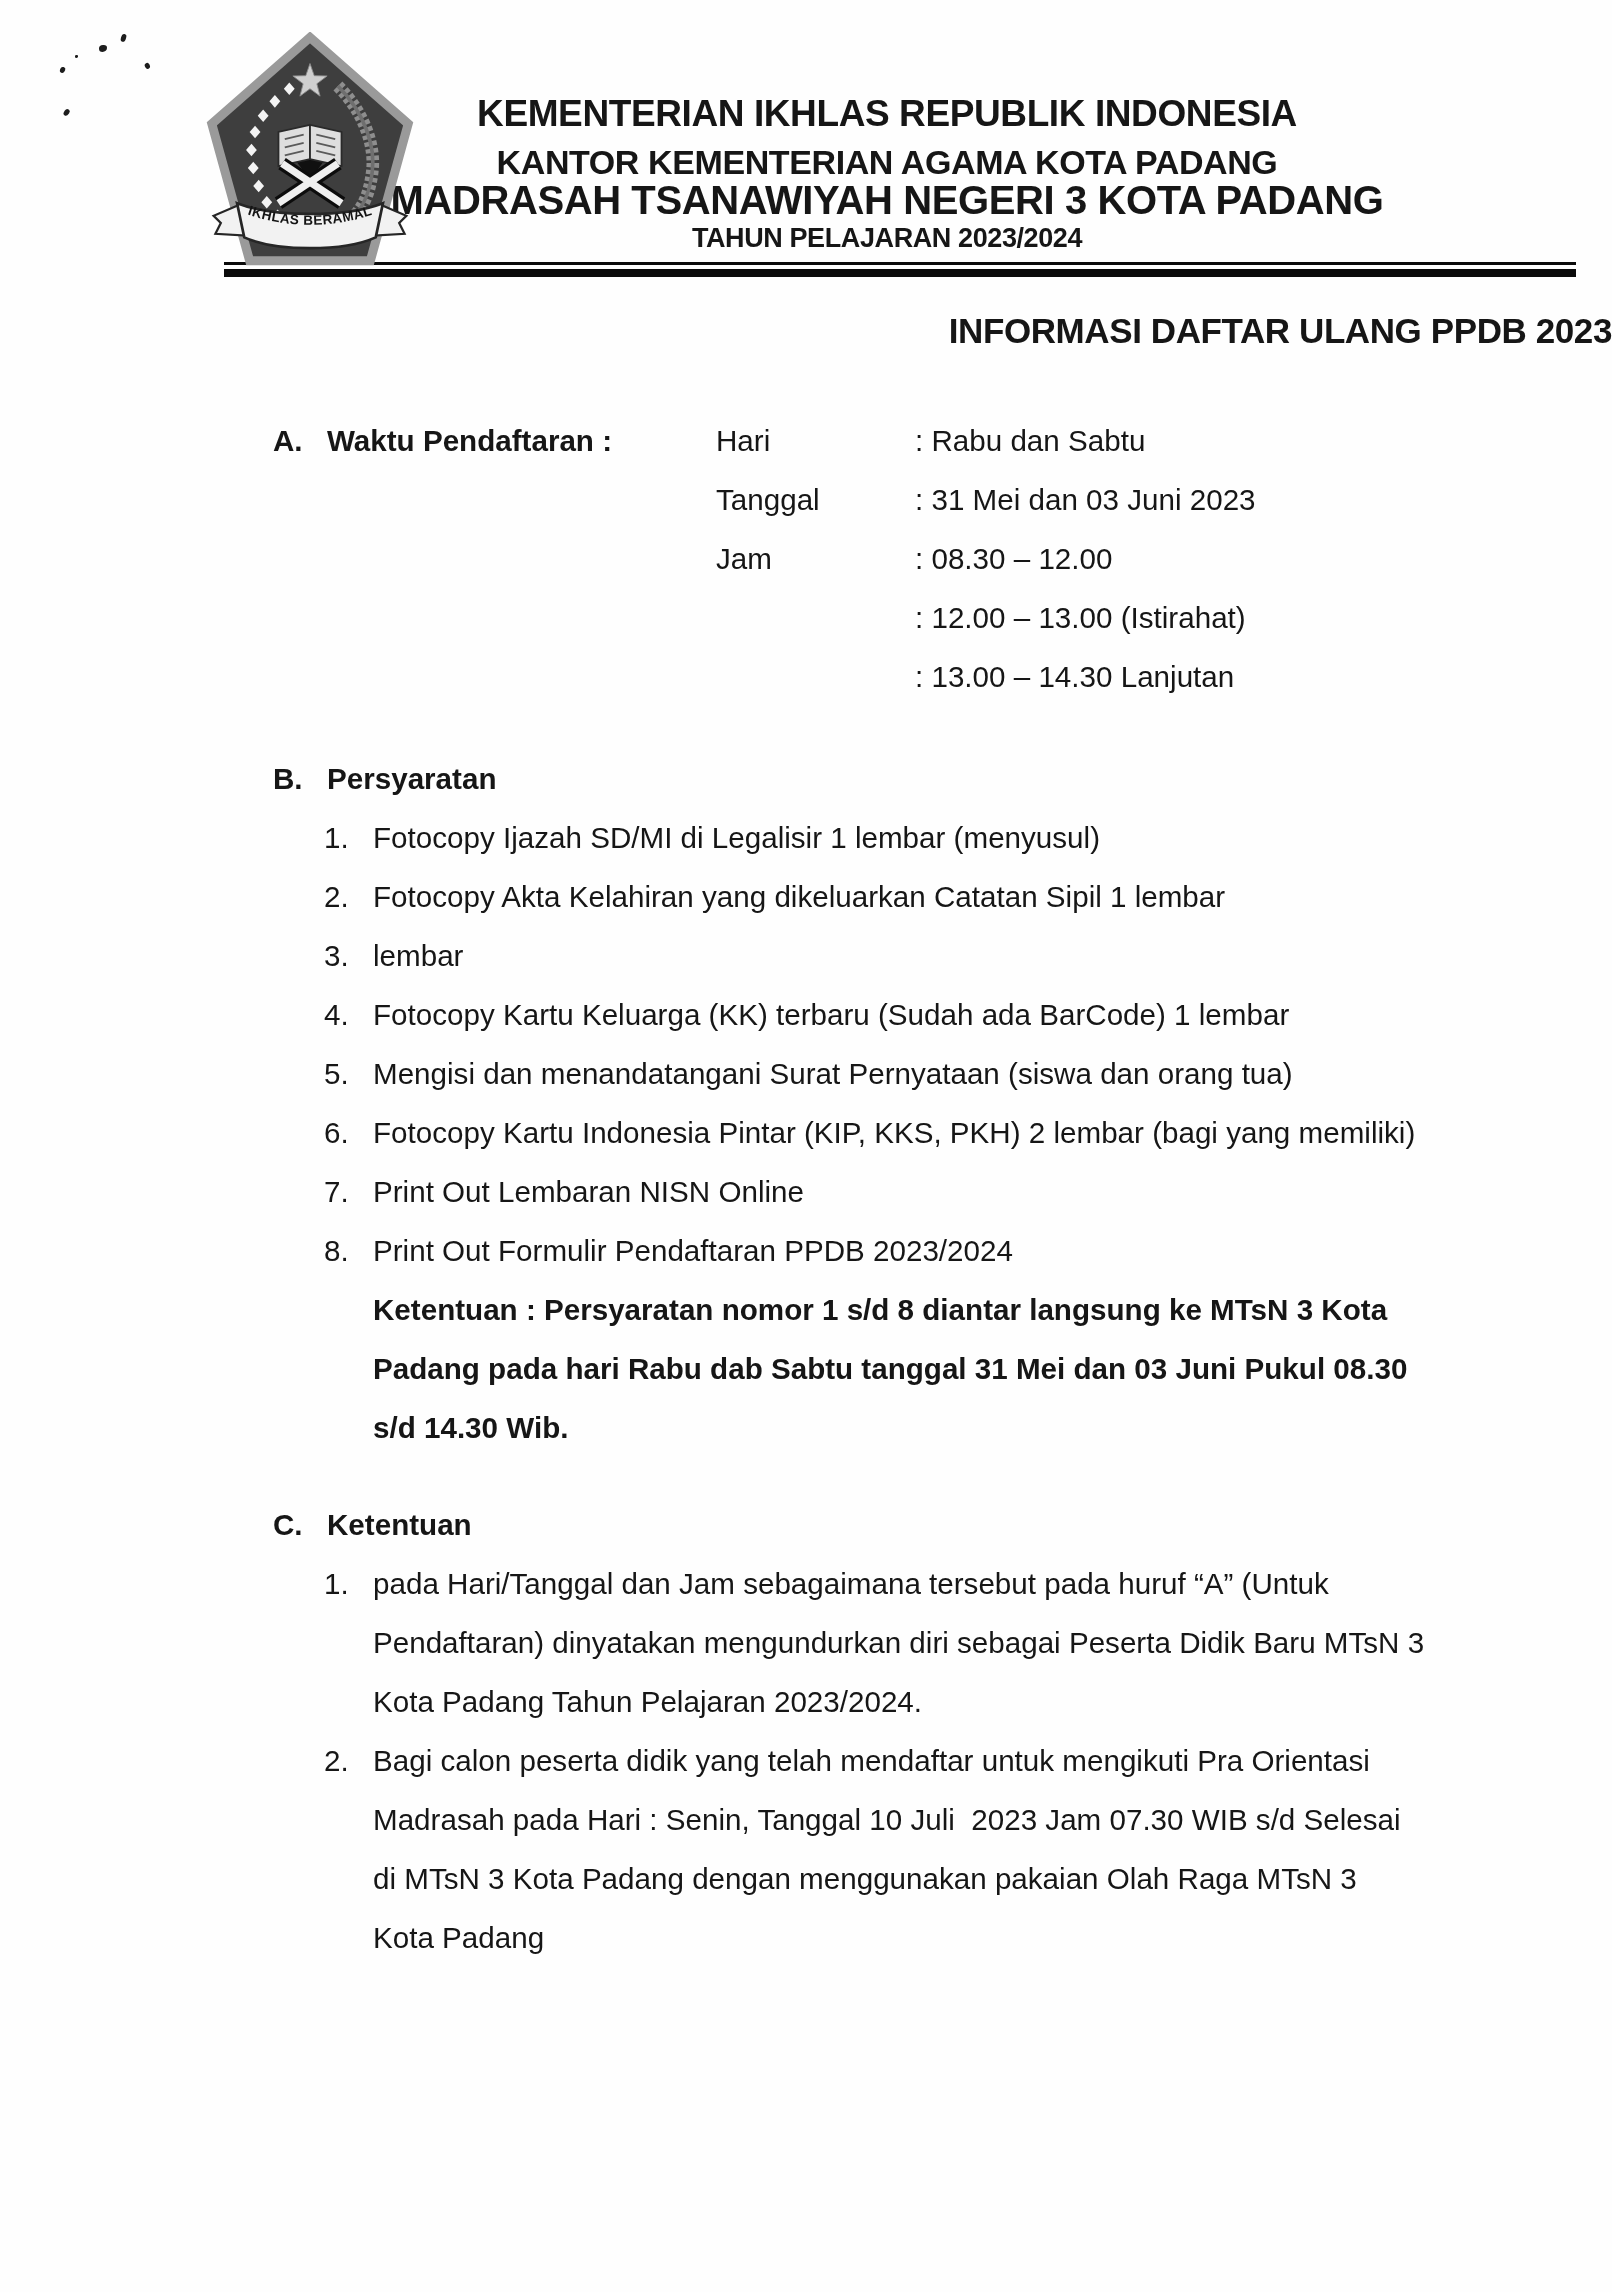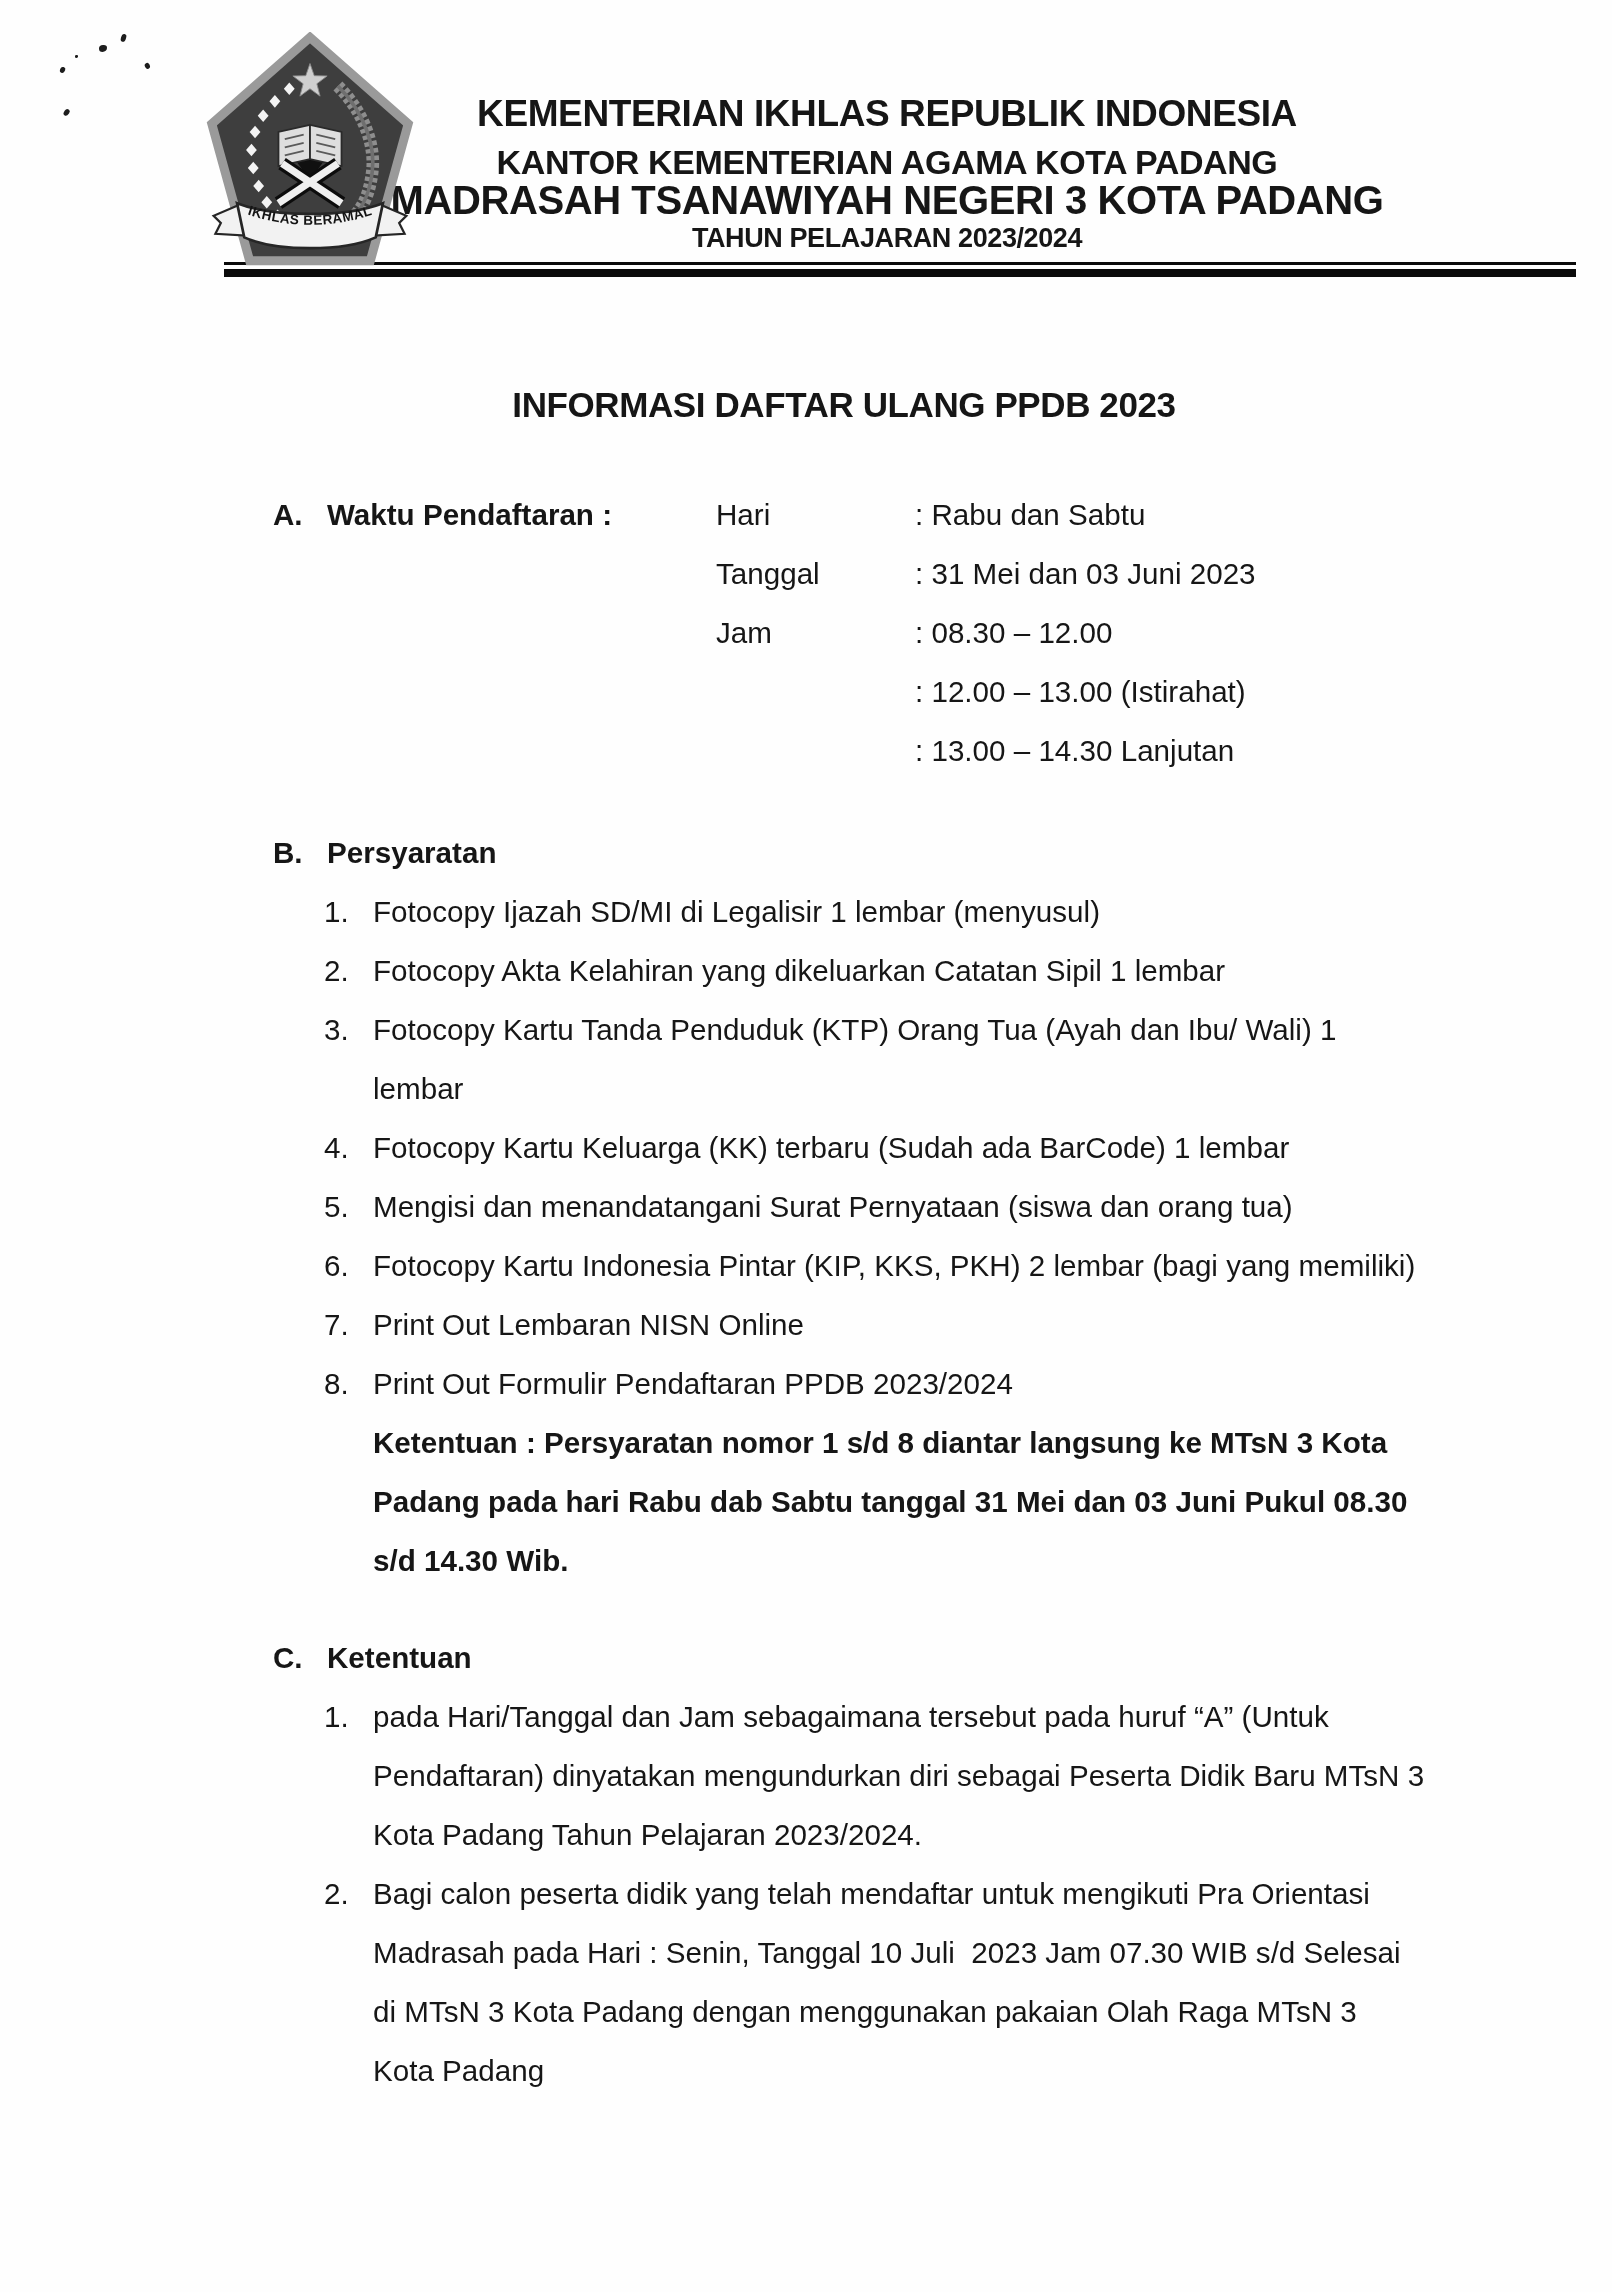--- a/index.html
+++ b/index.html
@@ -28,23 +28,23 @@
   .lh3{font-size:40px;line-height:37px;}
   .lh4{font-size:27px;line-height:38px;}
   .rule{
     margin:5.4px 36px 0 224px;
     height:3.6px;
     border-top:3.6px solid #0a0a0a;
     border-bottom:8px solid #0a0a0a;
   }
   
   .doc-title{
-    margin-top:104px;
+    margin-top:30px;
     padding-left:76px;
-    text-align:center;
+    text-align:right;
     font-weight:bold;
     font-size:35px;
     line-height:48px;
     letter-spacing:-0.4px;
   }
   
   .sec{margin-left:273px;font-size:29.6px;line-height:59px;}
   .tline{white-space:pre-wrap;}
   .b{font-weight:bold;}
   
@@ -193,21 +193,20 @@
         <div class="list-item">
           <span class="num">2.</span>
           <div class="itext">
             <div class="tline">Fotocopy Akta Kelahiran yang dikeluarkan Catatan Sipil 1 lembar</div>
           </div>
         </div>
 
         <div class="list-item">
           <span class="num">3.</span>
           <div class="itext">
-            <div class="tline">Fotocopy Kartu Tanda Penduduk (KTP) Orang Tua (Ayah dan Ibu/ Wali) 1</div>
             <div class="tline">lembar</div>
           </div>
         </div>
 
         <div class="list-item">
           <span class="num">4.</span>
           <div class="itext">
             <div class="tline">Fotocopy Kartu Keluarga (KK) terbaru (Sudah ada BarCode) 1 lembar</div>
           </div>
         </div>

